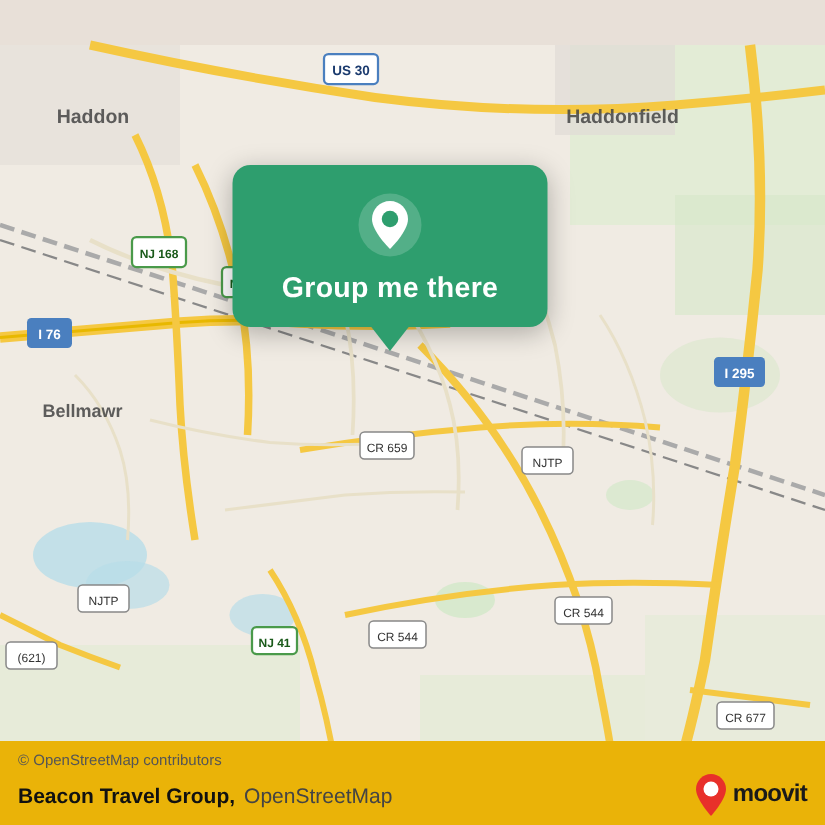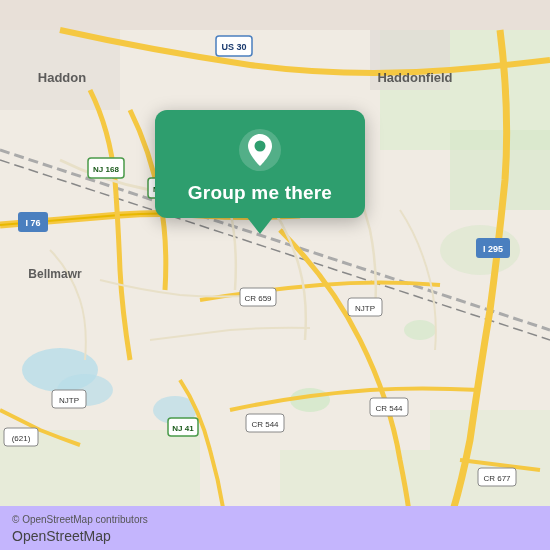--- a/index.html
+++ b/index.html
@@ -64,21 +64,21 @@
       font-size: 19px;
       font-weight: 600;
       letter-spacing: 0.2px;
       text-align: center;
     }
 
     
     #bottom-bar {
       position: absolute;
       bottom: 0; left: 0; right: 0;
-      background: #c4b5fd;
+      background: #eab308;
       padding: 8px 12px 6px 12px;
       display: flex;
       flex-direction: column;
     }
 
     #osm-credit {
       font-size: 10px;
       color: #555;
       margin-bottom: 3px;
     }
@@ -230,17 +230,26 @@
       <circle cx="22" cy="18" r="5.5" fill="#2e9e6e"></circle>
     </svg>
     <span id="take-me-there-label">Group me there</span>
   </div>
 
   <div id="bottom-bar">
     <span id="osm-credit">
       <span>© OpenStreetMap contributors</span>
     </span>
     <div id="location-row">
+      <span id="location-name">Beacon Travel Group,</span>
       <span id="location-city">OpenStreetMap</span>
+      <div id="moovit-logo">
+
+        <svg id="moovit-pin" viewBox="0 0 22 28" xmlns="http://www.w3.org/2000/svg">
+          <path d="M11 0 C5.5 0 1 4.5 1 10 C1 17 11 28 11 28 C11 28 21 17 21 10 C21 4.5 16.5 0 11 0 Z" fill="#e8302a"></path>
+          <circle cx="11" cy="10" r="5" fill="white"></circle>
+        </svg>
+        <span id="moovit-text">moovit</span>
+      </div>
     </div>
   </div>
 
 </div>
 
 </body></html>

